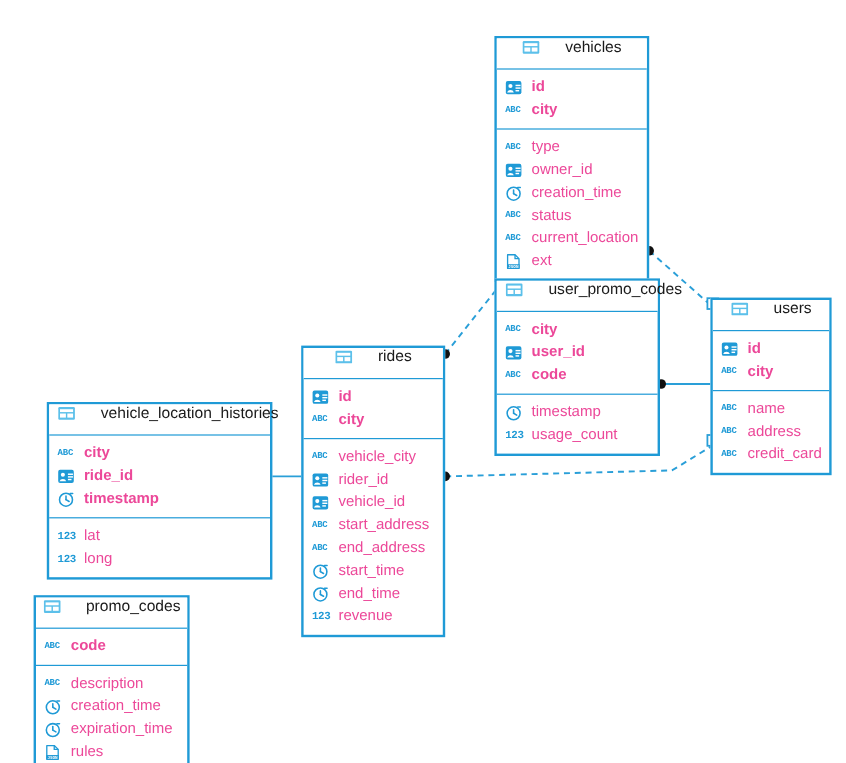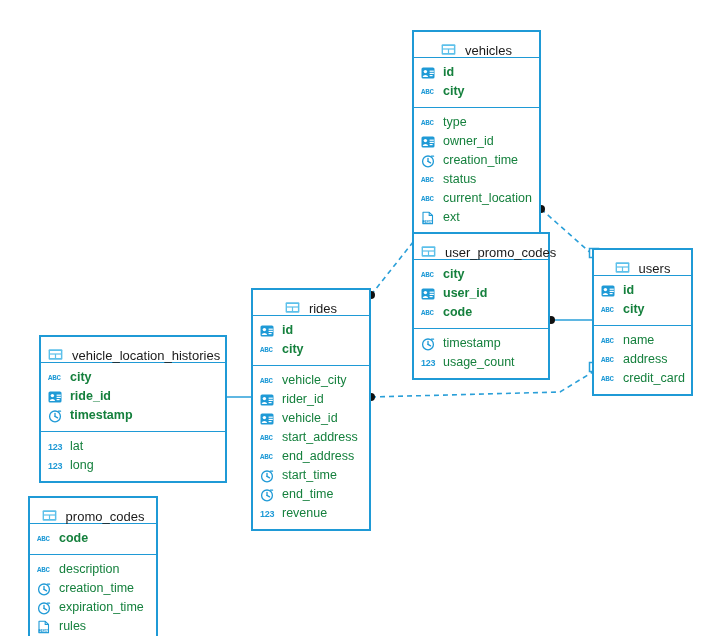--- a/index.html
+++ b/index.html
@@ -17,23 +17,23 @@
   .table{
     position:absolute;
     background:#ffffff;
     border:2px solid #1f9ad6;
     box-sizing:border-box;
   }
   .tbl-header{
     height:26px;
     border-bottom:1px solid #1f9ad6;
     display:flex;
-    align-items:flex-end;
+    align-items:flex-start;
     justify-content:center;
-    gap:9px;
+    gap:21px;
     padding:0 7px;
     box-sizing:border-box;
     background:#ffffff;
   }
   .tbl-header.left{justify-content:flex-start;}
   .tbl-title{
     font-size:13px;
     color:#1a1a1a;
     white-space:nowrap;
     line-height:1;
@@ -45,21 +45,21 @@
   .section.keys{border-bottom:1px solid #1f9ad6;}
   .col{
     display:flex;
     align-items:center;
     gap:6px;
     height:19px;
     white-space:nowrap;
   }
   .col-name{
     font-size:12.5px;
-    color:#15803d;
+    color:#ec4899;
     line-height:1;
   }
   .keys .col-name{font-weight:bold;}
 
   
   .ic{
     width:14px;height:14px;
     flex:0 0 14px;
     display:inline-block;
     position:relative;
@@ -73,21 +73,21 @@
     font-size:7.5px;
     font-weight:bold;
     color:#1f9ad6;
     letter-spacing:-0.2px;
     line-height:14px;
     text-align:left;
     width:16px;flex:0 0 16px;
     height:14px;
   }
   .num{
-    font-family:Liberation Sans, sans-serif;
+    font-family:Liberation Mono, monospace;
     font-size:9px;
     font-weight:bold;
     color:#1f9ad6;
     line-height:14px;
     width:16px;flex:0 0 16px;
     height:14px;
     text-align:left;
     letter-spacing:-0.3px;
   }
   .icwrap{width:16px;flex:0 0 16px;display:flex;align-items:center;}

